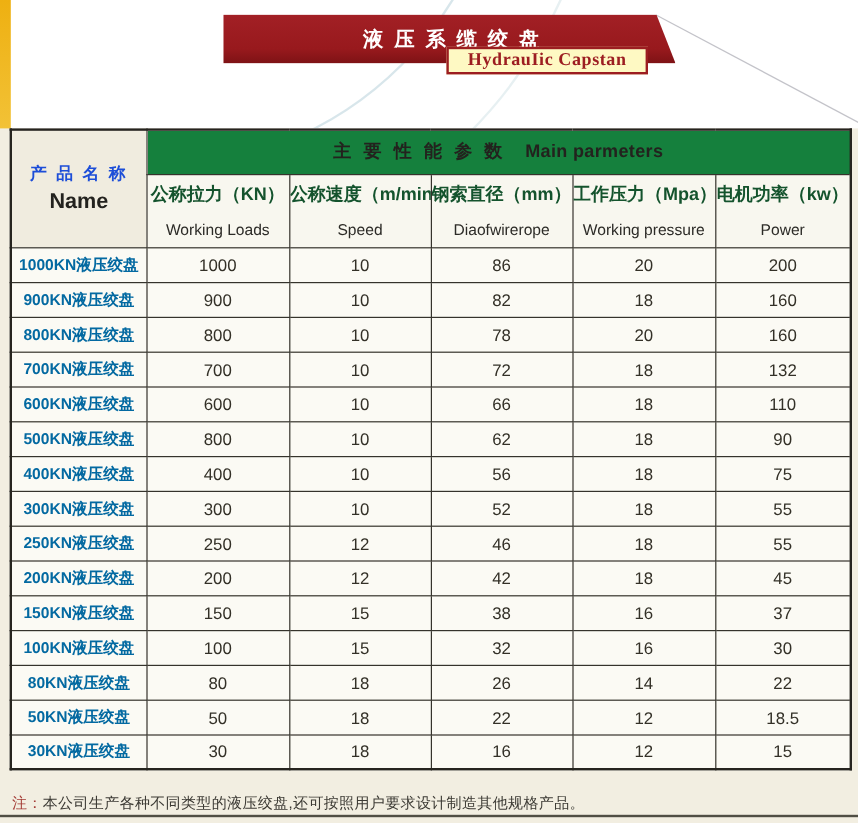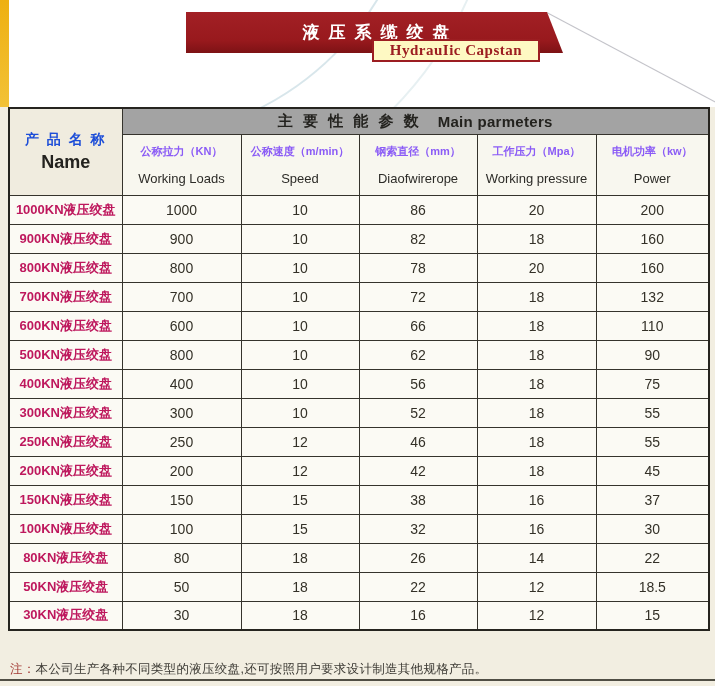--- a/index.html
+++ b/index.html
@@ -75,32 +75,32 @@
     border:1.5px solid #35332c;
     text-align:center; vertical-align:middle;
     overflow:hidden; white-space:nowrap;
   }
   th.name-head {
     background:#f0ecdf; font-weight:bold;
   }
   th.name-head .cn { font-size:14px; letter-spacing:2px; color:#1d4ed8; }
   th.name-head .en { font-size:18px; margin-top:3px; color:#23221e; }
   th.group-head {
-    background:#a3a3a3; height:26px; font-weight:bold;
+    background:#15803d; height:37px; font-weight:bold;
   }
   .group-inner { display:flex; align-items:center; justify-content:center; gap:16px; }
   .group-inner .cn { font-size:15px; letter-spacing:3px; color:#23221e; }
   .group-inner .en { font-size:15px; letter-spacing:0.3px; color:#23221e; }
   tr.subhead { height:61px; }
   tr.subhead th { background:#f8f7ef; font-weight:normal; }
-  tr.subhead .cn { font-size:11px; font-weight:bold; color:#8b5cf6; }
+  tr.subhead .cn { font-size:15px; font-weight:bold; color:#14532d; }
   tr.subhead .en { font-size:13px; margin-top:12px; color:#2c2b27; }
   tr.data-row { height:29px; }
   tr.data-row td.name-cell {
-    font-size:13px; font-weight:bold; color:#be185d; background:#fbfaf4;
+    font-size:13px; font-weight:bold; color:#0369a1; background:#fbfaf4;
   }
   tr.data-row td.val-cell {
     font-size:14px; color:#333027; background:#fbfaf4;
   }
 
   
   .footnote {
     position:absolute; left:10px; top:661px; width:700px;
     font-size:12.5px; color:#3c3a34; letter-spacing:0.3px;
   }

